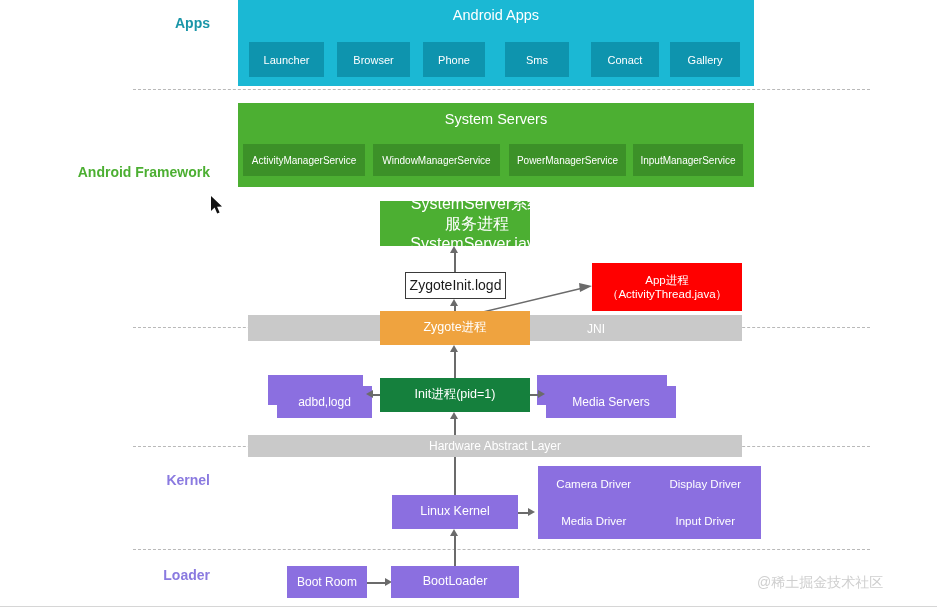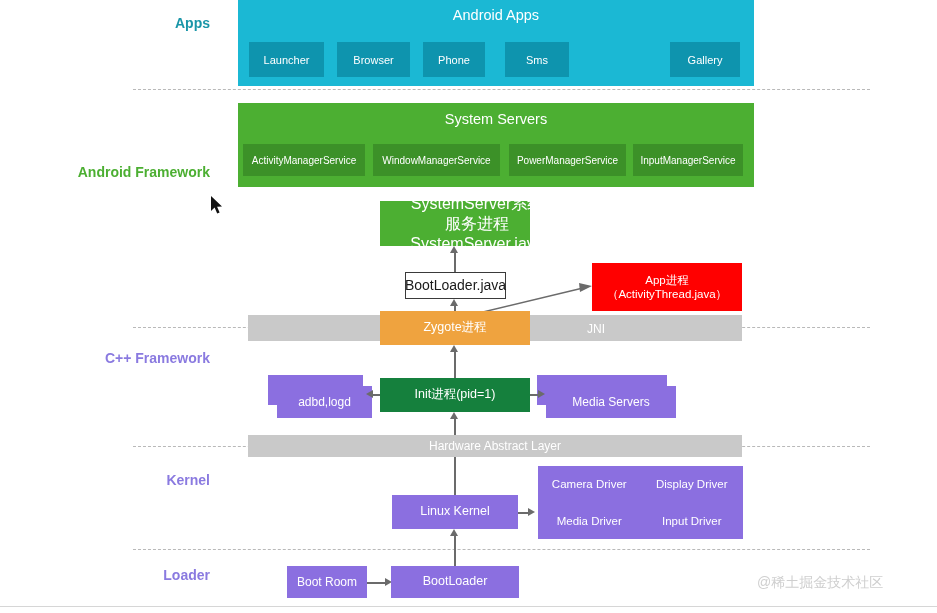--- a/index.html
+++ b/index.html
@@ -155,53 +155,53 @@
   }
   .cursor { position: absolute; }
 </style>
 </head>
 <body>
 
 <div id="stage">
 
   <div class="layer-label" style="left:100px; top:15px; width:110px; color:#1a96a8;">Apps</div>
   <div class="layer-label" style="left:40px; top:164px; width:170px; color:#4caf32;">Android Framework</div>
-  <div class="layer-label" style="left:60px; top:350px; width:150px; color:#8a7ae0;">C++ Framework</div>
   <div class="layer-label" style="left:100px; top:472px; width:110px; color:#8a7ae0;">Kernel</div>
   <div class="layer-label" style="left:100px; top:567px; width:110px; color:#8a7ae0;">Loader</div>
 
   <div class="divider" style="left:133px; top:89px; width:737px;"></div>
   <div class="divider" style="left:133px; top:327px; width:737px;"></div>
   <div class="divider" style="left:133px; top:446px; width:737px;"></div>
   <div class="divider" style="left:133px; top:549px; width:737px;"></div>
 
   <div class="banner" style="left:238px; top:0px; width:516px; height:86px; background:#1bb8d4;">
     <div class="banner-title" style="top:7px;">Android Apps</div>
   </div>
   <div class="chip" style="left:249px; top:42px; width:75px; height:35px; background:#0e94ae;">Launcher</div>
   <div class="chip" style="left:337px; top:42px; width:73px; height:35px; background:#0e94ae;">Browser</div>
   <div class="chip" style="left:423px; top:42px; width:62px; height:35px; background:#0e94ae;">Phone</div>
   <div class="chip" style="left:505px; top:42px; width:64px; height:35px; background:#0e94ae;">Sms</div>
+  <div class="chip" style="left:591px; top:42px; width:68px; height:35px; background:#0e94ae;">Conact</div>
   <div class="chip" style="left:670px; top:42px; width:70px; height:35px; background:#0e94ae;">Gallery</div>
 
   <div class="banner" style="left:238px; top:103px; width:516px; height:84px; background:#4caf32;">
     <div class="banner-title" style="top:8px;">System Servers</div>
   </div>
   <div class="chip" style="left:243px; top:144px; width:122px; height:32px; background:#3c9128; font-size:10px;">ActivityManagerService</div>
   <div class="chip" style="left:373px; top:144px; width:127px; height:32px; background:#3c9128; font-size:10px;">WindowManagerService</div>
   <div class="chip" style="left:509px; top:144px; width:117px; height:32px; background:#3c9128; font-size:10px;">PowerManagerService</div>
   <div class="chip" style="left:633px; top:144px; width:110px; height:32px; background:#3c9128; font-size:10px;">InputManagerService</div>
 
   <div class="node" style="left:380px; top:201px; width:150px; height:45px; background:#4caf32; font-size:16px;padding-left:44px;">SystemServer系统服务进程
 SystemServer.java</div>
 
   <div class="vline" style="left:454px; top:253px; height:19px;"></div>
   <div class="arrow-up" style="left:450px; top:246px;"></div>
 
-  <div class="node node-white" style="left:405px; top:272px; width:101px; height:27px;">BootLoader.java</div>
+  <div class="node node-white" style="left:405px; top:272px; width:101px; height:27px;">ZygoteInit.logd</div>
 
   <div class="vline" style="left:454px; top:306px; height:12px;"></div>
   <div class="arrow-up" style="left:450px; top:299px;"></div>
 
   <div class="node" style="left:592px; top:263px; width:150px; height:48px; background:#ff0000; font-size:11.5px;">App进程
 （ActivityThread.java）</div>
 
   <svg class="diag-svg">
     <line x1="458" y1="318" x2="583" y2="288" stroke="#6b6b6b" stroke-width="1.4"></line>
     <polygon points="592,286 579,283 580,292" fill="#6b6b6b"></polygon>
@@ -233,21 +233,21 @@
   <div class="vline" style="left:454px; top:419px; height:76px;"></div>
   <div class="arrow-up" style="left:450px; top:412px;"></div>
 
   <div class="graybar" style="left:248px; top:435px; width:494px; height:22px;">Hardware Abstract Layer</div>
 
   <div class="node" style="left:392px; top:495px; width:126px; height:34px; background:#8b6fe0; font-size:12.5px;">Linux Kernel</div>
 
   <div class="hline" style="left:518px; top:512px; width:11px;"></div>
   <div class="arrow-right" style="left:528px; top:508px;"></div>
 
-  <div class="driver-box" style="left:538px; top:466px; width:205px; height:73px; background:#8b6fe0;">
+  <div class="driver-box" style="left:538px; top:466px; width:223px; height:73px; background:#8b6fe0;">
     <span>Camera Driver</span>
     <span>Display Driver</span>
     <span>Media Driver</span>
     <span>Input Driver</span>
   </div>
 
   <div class="vline" style="left:454px; top:536px; height:30px;"></div>
   <div class="arrow-up" style="left:450px; top:529px;"></div>
 
   <div class="node" style="left:287px; top:566px; width:80px; height:32px; background:#8b6fe0; font-size:12px;">Boot Room</div>

